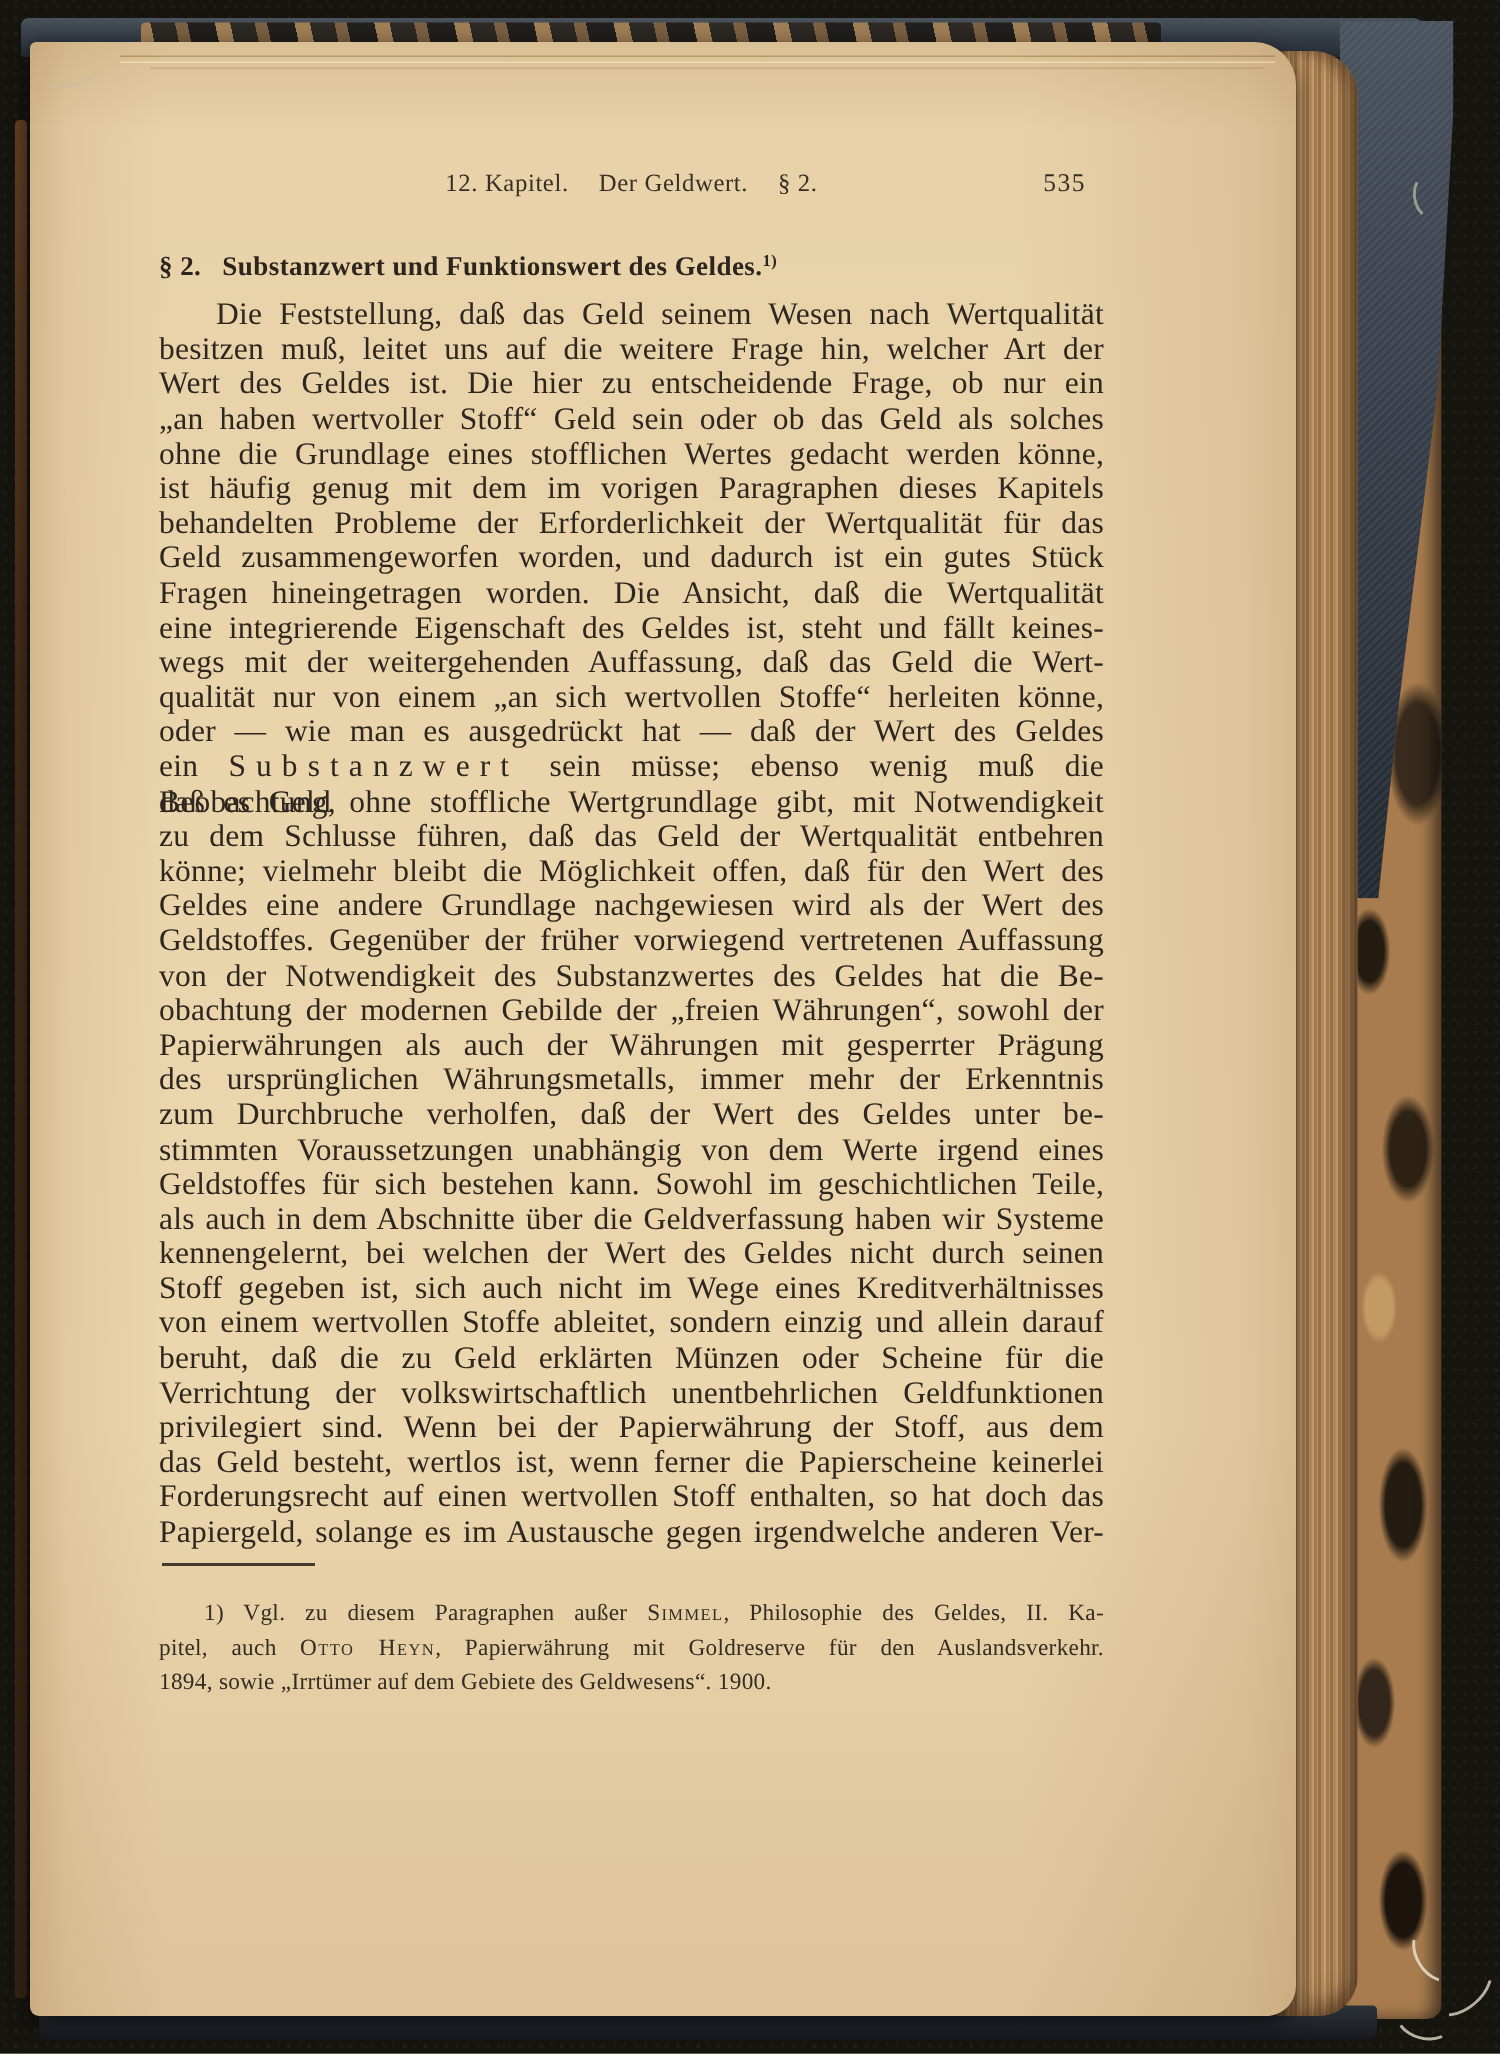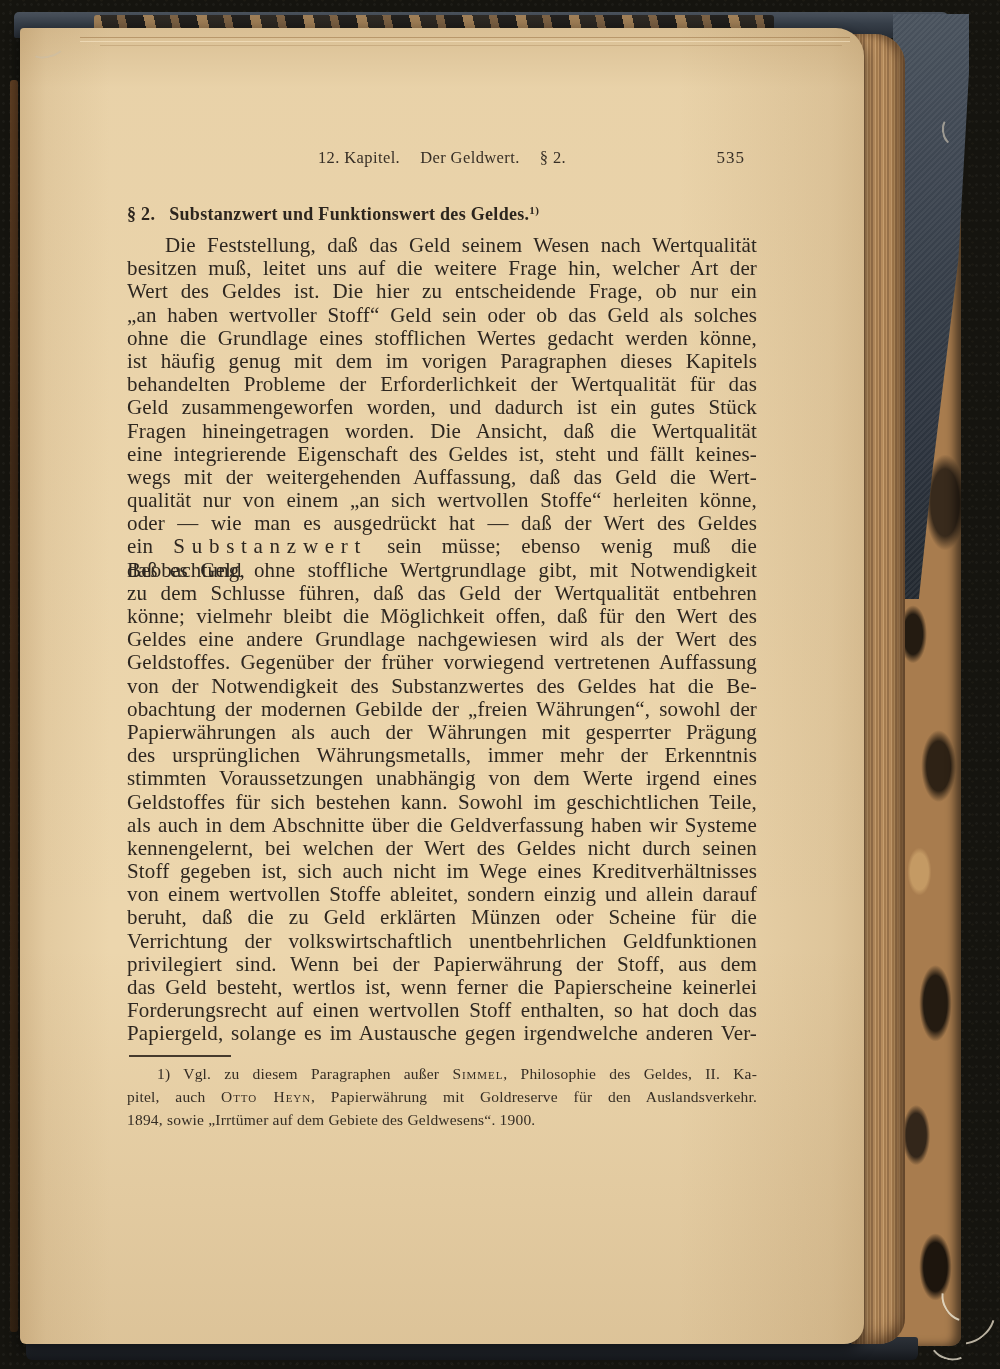--- a/index.html
+++ b/index.html
@@ -97,21 +97,21 @@
   .page::before{ 
     content:"";position:absolute;left:60px;right:14px;top:9px;height:3px;
     border-top:1px solid rgba(140,100,55,0.45);
     border-bottom:1px solid rgba(255,240,210,0.5);
   }
   .page::after{ 
     content:"";position:absolute;left:80px;right:22px;top:17px;height:2px;
     border-top:1px solid rgba(140,100,55,0.25);
   }
   .content{
-    position:absolute;left:107px;top:0;width:630px;padding-top:120px;
+    position:absolute;left:86px;top:0;width:630px;padding-top:84px;
     color:#2e2720;
   }
   .page-header{
     position:relative;height:22px;line-height:20px;
     font-size:16.5px;text-align:center;color:#372f26;
   }
   .page-header .hpart{margin:0 10px;letter-spacing:0.4px;}
   .page-number{
     position:absolute;right:12px;top:0;font-size:17px;letter-spacing:1px;
   }
@@ -128,21 +128,21 @@
     letter-spacing:0.15px;color:#2e2720;
     white-space:normal;overflow:visible;
   }
   .body-text .line:first-child{text-indent:38px;}
   .seg-sp{letter-spacing:0.32em;}
   .seg-sc{font-variant:small-caps;letter-spacing:0.06em;}
   .footnote-rule{
     margin-top:9px;margin-left:2px;width:102px;height:0;
     border-top:2px solid #453a2d;
   }
-  .footnote{margin-top:5px;}
+  .footnote{margin-top:20px;}
   .footnote .line{
     font-size:15.5px;line-height:23px;height:23px;
     text-align:justify;text-align-last:justify;color:#352d24;
     letter-spacing:0.2px;
   }
   .footnote .line:first-child{text-indent:30px;}
   .footnote .line:last-child{text-align-last:left;}
   
   .thread{position:absolute;border:2px solid transparent;border-radius:50%;}
   .thread.t1{left:938px;top:1284px;width:40px;height:30px;
@@ -200,20 +200,21 @@
           <div class="line"><span>ein </span><span class="seg-sp">Substanzwert</span><span> sein müsse; ebenso wenig muß die Beobachtung,</span></div>
           <div class="line"><span>daß es Geld ohne stoffliche Wertgrundlage gibt, mit Notwendigkeit</span></div>
           <div class="line"><span>zu dem Schlusse führen, daß das Geld der Wertqualität entbehren</span></div>
           <div class="line"><span>könne; vielmehr bleibt die Möglichkeit offen, daß für den Wert des</span></div>
           <div class="line"><span>Geldes eine andere Grundlage nachgewiesen wird als der Wert des</span></div>
           <div class="line"><span>Geldstoffes. Gegenüber der früher vorwiegend vertretenen Auffassung</span></div>
           <div class="line"><span>von der Notwendigkeit des Substanzwertes des Geldes hat die Be-</span></div>
           <div class="line"><span>obachtung der modernen Gebilde der „freien Währungen“, sowohl der</span></div>
           <div class="line"><span>Papierwährungen als auch der Währungen mit gesperrter Prägung</span></div>
           <div class="line"><span>des ursprünglichen Währungsmetalls, immer mehr der Erkenntnis</span></div>
+          <div class="line"><span>zum Durchbruche verholfen, daß der Wert des Geldes unter be-</span></div>
           <div class="line"><span>stimmten Voraussetzungen unabhängig von dem Werte irgend eines</span></div>
           <div class="line"><span>Geldstoffes für sich bestehen kann. Sowohl im geschichtlichen Teile,</span></div>
           <div class="line"><span>als auch in dem Abschnitte über die Geldverfassung haben wir Systeme</span></div>
           <div class="line"><span>kennengelernt, bei welchen der Wert des Geldes nicht durch seinen</span></div>
           <div class="line"><span>Stoff gegeben ist, sich auch nicht im Wege eines Kreditverhältnisses</span></div>
           <div class="line"><span>von einem wertvollen Stoffe ableitet, sondern einzig und allein darauf</span></div>
           <div class="line"><span>beruht, daß die zu Geld erklärten Münzen oder Scheine für die</span></div>
           <div class="line"><span>Verrichtung der volkswirtschaftlich unentbehrlichen Geldfunktionen</span></div>
           <div class="line"><span>privilegiert sind. Wenn bei der Papierwährung der Stoff, aus dem</span></div>
           <div class="line"><span>das Geld besteht, wertlos ist, wenn ferner die Papierscheine keinerlei</span></div>

